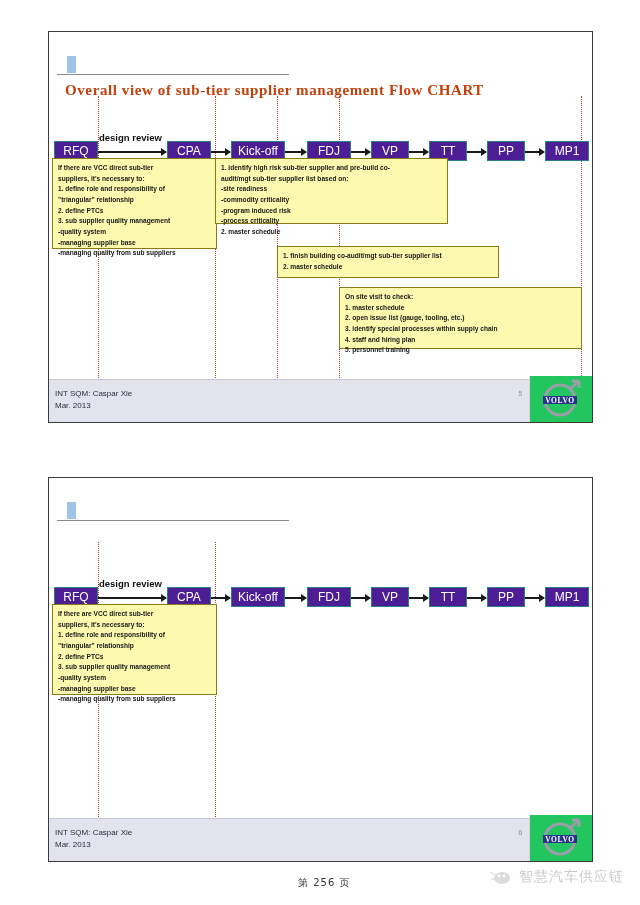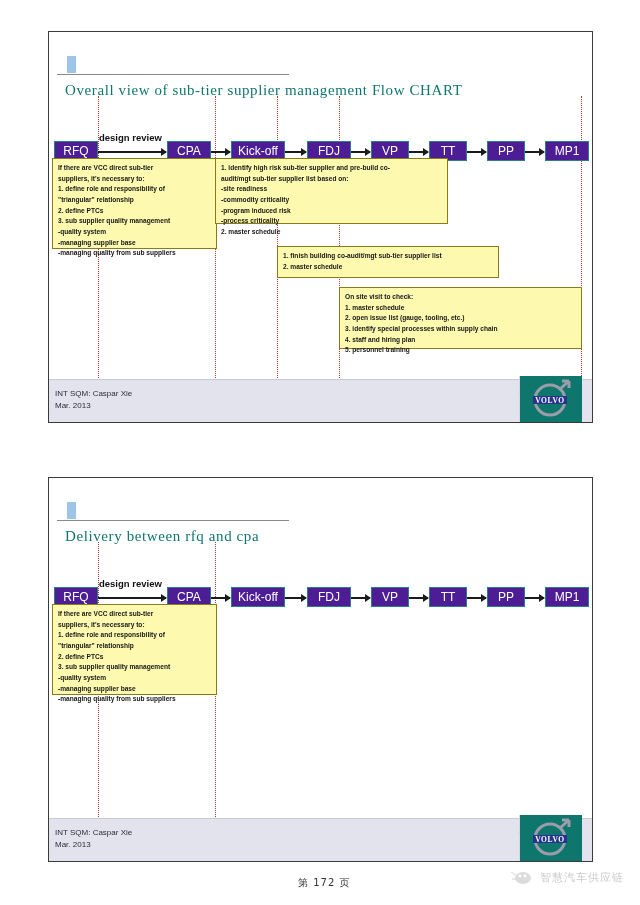--- a/index.html
+++ b/index.html
@@ -10,21 +10,21 @@
          border:1.5px solid #3a3a3a;box-sizing:border-box;}
   #slide-1{top:31px;height:392px;}
   #slide-2{top:477px;height:385px;}
 
   .slide-body{position:absolute;left:0;top:0;right:0;bottom:0;}
 
   
   .accent-bar{position:absolute;width:9px;height:17px;background:#9ec4e8;}
   .title-rule{position:absolute;height:1px;background:#8a8a8a;}
   .slide-title{position:absolute;font-family:"Liberation Serif", serif;
-               font-size:15px;color:#0f766e;letter-spacing:.6px;white-space:nowrap;}
+               font-size:15px;color:#c2410c;letter-spacing:.6px;white-space:nowrap;font-weight:bold;}
 
   
   .flow-box{position:absolute;height:20px;background:#4c1d95;
             border:1px solid #2a7f86;box-sizing:border-box;
             color:#ffffff;font-size:12px;line-height:18px;text-align:center;
             font-family:"Liberation Sans", sans-serif;}
 
   .arrow{position:absolute;height:1.5px;background:#1a1a1a;}
   .arrow::after{content:"";position:absolute;right:-1px;top:-3px;
                 border-left:6px solid #1a1a1a;
@@ -38,29 +38,29 @@
   .note{position:absolute;background:#fdfab0;border:1px solid #8a7a18;
         box-sizing:border-box;padding:4px 5px;font-size:6.6px;line-height:1.62;
         color:#161616;font-weight:bold;}
   .note div{white-space:nowrap;}
 
   
   .footer{position:absolute;left:0;right:0;bottom:0;height:42px;background:#e2e3ec;
           border-top:1px solid #c8c9d4;}
   .footer-text{position:absolute;left:6px;top:8px;font-size:8px;color:#2c2c3c;line-height:1.5;}
   .page-no{position:absolute;right:70px;top:10px;font-size:6.5px;color:#8a8a9a;}
-  .volvo{position:absolute;right:10px;top:-4px;width:62px;height:46px;background:#0f766e;
+  .volvo{position:absolute;right:0;top:-4px;width:62px;height:46px;background:#22c55e;
          border-left:1px solid #d6d7e0;}
   .volvo svg{position:absolute;left:6px;top:2px;}
 
   
   .page-label{position:absolute;left:298px;top:876px;font-size:10px;color:#333;
               font-family:"DejaVu Sans", sans-serif;letter-spacing:1px;}
   .watermark{position:absolute;right:16px;top:868px;display:flex;align-items:center;gap:5px;opacity:.52;}
-  .wm-text{font-size:11px;color:#9a9a9a;font-family:Liberation Sans, sans-serif;letter-spacing:1px;}
+  .wm-text{font-size:14px;color:#9a9a9a;font-family:Liberation Sans, sans-serif;letter-spacing:1px;}
 </style>
 </head>
 <body>
 
 <div class="slide" id="slide-1">
   <div class="slide-body">
     <div class="accent-bar" style="left:18px;top:24px;"></div>
     <div class="title-rule" style="left:8px;top:42px;width:232px;"></div>
     <div class="slide-title" style="left:16px;top:50px;">Overall view of sub-tier supplier management Flow CHART</div>
     <div class="label-dr" style="left:50px;top:100px;">design review</div>
@@ -137,21 +137,20 @@
         <text x="24" y="25" font-family="Liberation Serif, serif" font-size="7.5" font-weight="bold" fill="#ffffff" text-anchor="middle" letter-spacing="0.6">VOLVO</text>
       </svg>
     </div>
   </div>
 </div>
 
 <div class="slide" id="slide-2">
   <div class="slide-body">
     <div class="accent-bar" style="left:18px;top:24px;"></div>
     <div class="title-rule" style="left:8px;top:42px;width:232px;"></div>
-    <div class="slide-title" style="left:16px;top:50px;">Delivery between rfq and cpa</div>
     <div class="label-dr" style="left:50px;top:100px;">design review</div>
     <div id="ml-1">
         <div class="dash-line" style="left: 49px; top: 64px; height: 277px;"></div>
         <div class="dash-line" style="left: 166px; top: 64px; height: 277px;"></div>
       </div>
     <div id="fc-1">
         <div class="flow-box" style="left: 5px; top: 109px; width: 44px;">RFQ</div>
         <div class="arrow" style="left: 49px; top: 119px; width: 68px;"></div>
         <div class="flow-box" style="left: 118px; top: 109px; width: 44px;">CPA</div>
         <div class="arrow" style="left: 162px; top: 119px; width: 19px;"></div>
@@ -191,21 +190,21 @@
       <svg width="50" height="42" viewBox="0 0 50 42">
         <circle cx="24" cy="22" r="15" fill="none" stroke="#9b9daa" stroke-width="3"></circle>
         <path d="M34 11 L43 3 M43 3 L36 3 M43 3 L43 10" stroke="#9b9daa" stroke-width="3" fill="none"></path>
         <rect x="7" y="18" width="34" height="8" fill="#27348b"></rect>
         <text x="24" y="25" font-family="Liberation Serif, serif" font-size="7.5" font-weight="bold" fill="#ffffff" text-anchor="middle" letter-spacing="0.6">VOLVO</text>
       </svg>
     </div>
   </div>
 </div>
 
-<div class="page-label">第 172 页</div>
+<div class="page-label">第 256 页</div>
 <div class="watermark">
   <svg width="26" height="18" viewBox="0 0 26 18">
     <ellipse cx="14" cy="10" rx="8" ry="6" fill="#bdbdbd"></ellipse>
     <circle cx="11" cy="8" r="1.4" fill="#ffffff"></circle>
     <circle cx="16" cy="8" r="1.4" fill="#ffffff"></circle>
     <path d="M2 4 L7 7 M3 11 L7 11" stroke="#c5c5c5" stroke-width="1.3" fill="none"></path>
   </svg>
   <span class="wm-text">智慧汽车供应链</span>
 </div>
 

